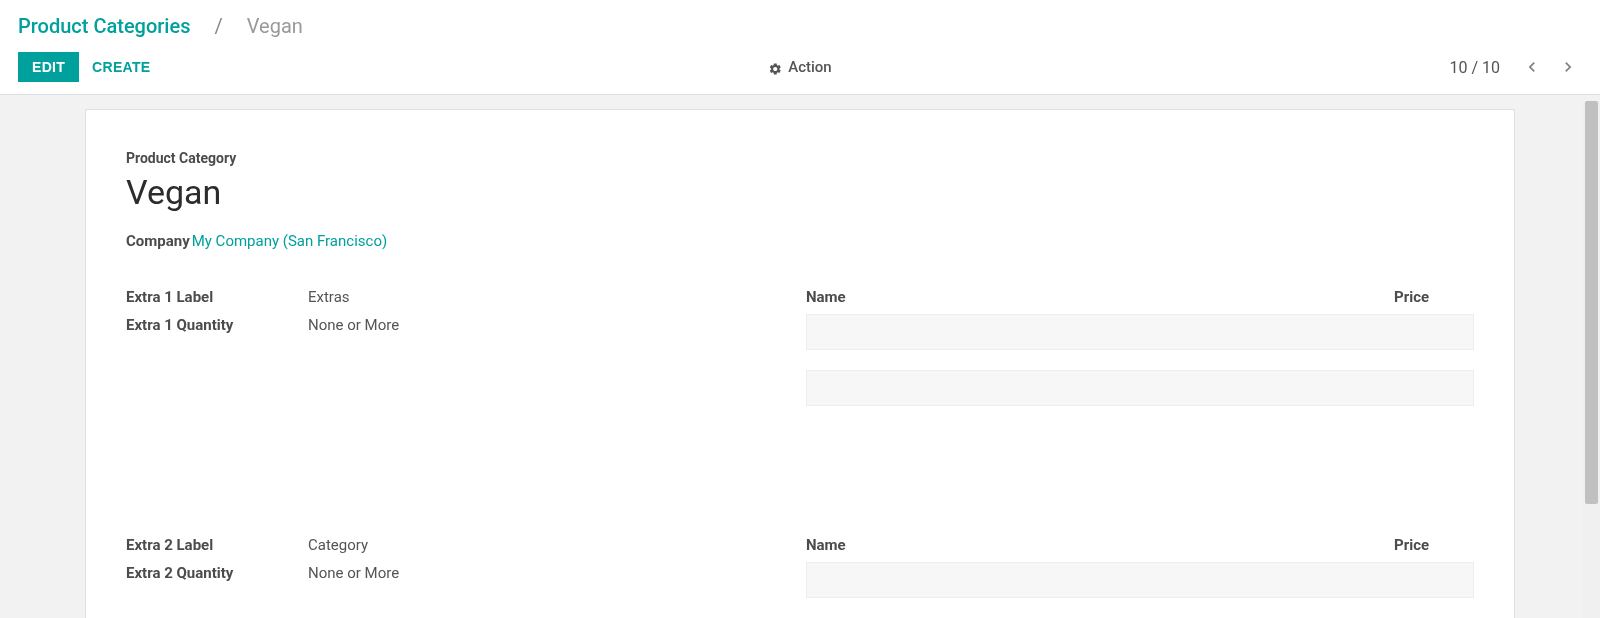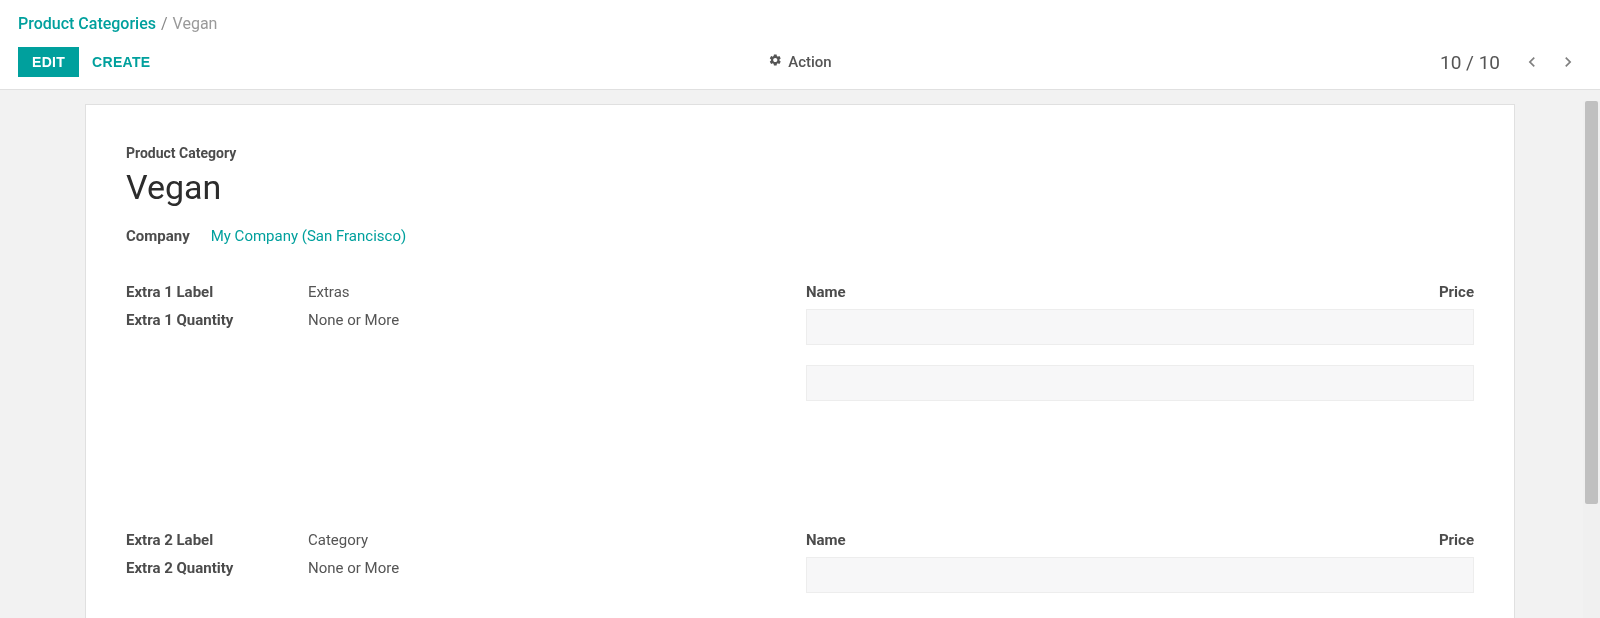--- a/index.html
+++ b/index.html
@@ -11,22 +11,22 @@
       font-family: -apple-system, BlinkMacSystemFont, "Segoe UI", Roboto, "Helvetica Neue", Arial, sans-serif;
       background: #fff;
       color: #4c4c4c;
       font-size: 14px;
       overflow-x: hidden;
     }
     .breadcrumb-bar {
       padding: 14px 20px 8px 18px;
       display: flex;
       align-items: center;
-      gap: 5px;
-      font-size: 16px;
+      gap: 24px;
+      font-size: 20px;
     }
     .breadcrumb-link {
       color: #00a09d;
       cursor: pointer;
       font-weight: 500;
     }
     .breadcrumb-sep {
       color: #888;
     }
     .breadcrumb-current {
@@ -61,41 +61,41 @@
       font-weight: 700;
       font-size: 14px;
       cursor: pointer;
       letter-spacing: 0.3px;
     }
     .toolbar-center {
       position: absolute;
       left: 50%;
       transform: translateX(-50%);
       display: flex;
-      align-items: flex-start;
+      align-items: flex-end;
       gap: 6px;
       color: #555;
       font-weight: 500;
       cursor: pointer;
       font-size: 15px;
     }
     .gear-icon {
       width: 14px;
       height: 14px;
       fill: #555;
     }
     .toolbar-right {
       margin-left: auto;
       display: flex;
       align-items: center;
       gap: 8px;
     }
     .pager-text {
       color: #555;
-      font-size: 19px;
+      font-size: 16px;
       margin-right: 10px;
       text-align: center;
     }
     .pager-btn {
       background: none;
       border: none;
       cursor: pointer;
       padding: 4px;
       display: flex;
       align-items: center;
@@ -126,21 +126,21 @@
     }
     .page-title {
       font-size: 34px;
       font-weight: 400;
       color: #2c2c2c;
       margin-bottom: 20px;
     }
     .company-row {
       display: flex;
       align-items: center;
-      gap: 21px;
+      gap: 2px;
       margin-bottom: 38px;
       font-size: 15px;
     }
     .company-label {
       font-weight: 700;
       color: #4c4c4c;
     }
     .company-value {
       color: #00a09d;
       cursor: pointer;
@@ -174,21 +174,21 @@
       display: flex;
       padding-bottom: 8px;
       font-weight: 700;
       color: #4c4c4c;
       font-size: 15px;
     }
     .th-name {
       flex: 1;
     }
     .th-price {
-      text-align: right;
+      text-align: left;
       width: 80px;
     }
     .table-row {
       background: #f7f7f8;
       border: 1px solid #ededed;
       height: 36px;
       margin-bottom: 20px;
     }
     .table-row:last-child { margin-bottom: 0; }
     .scrollbar-mock {

